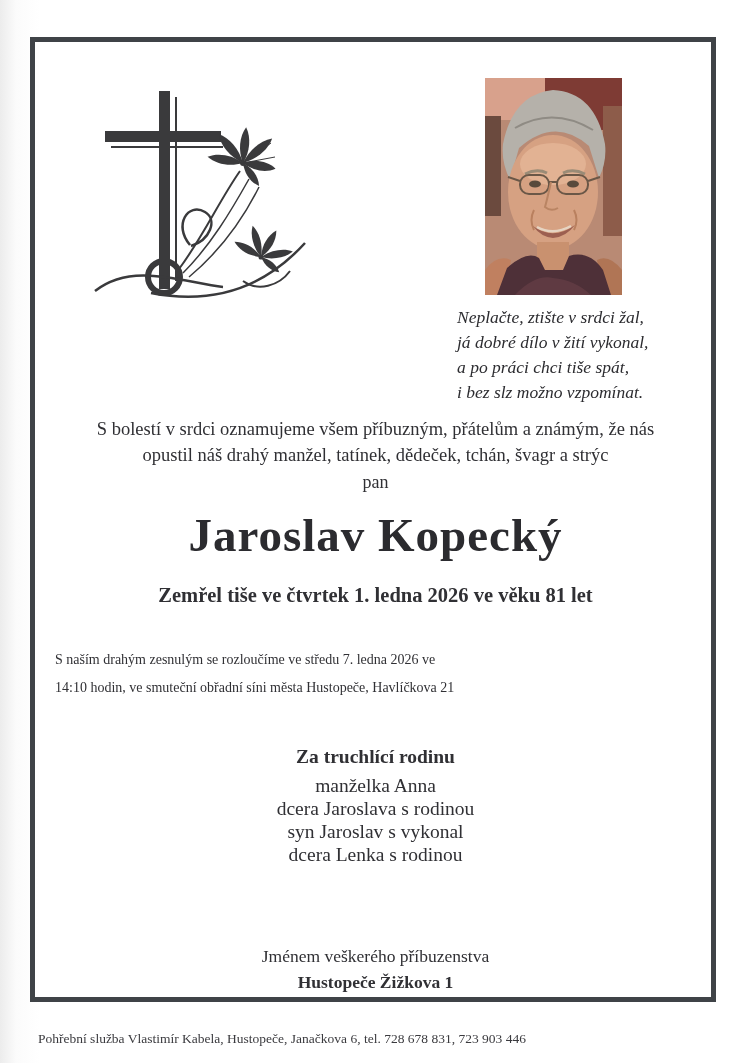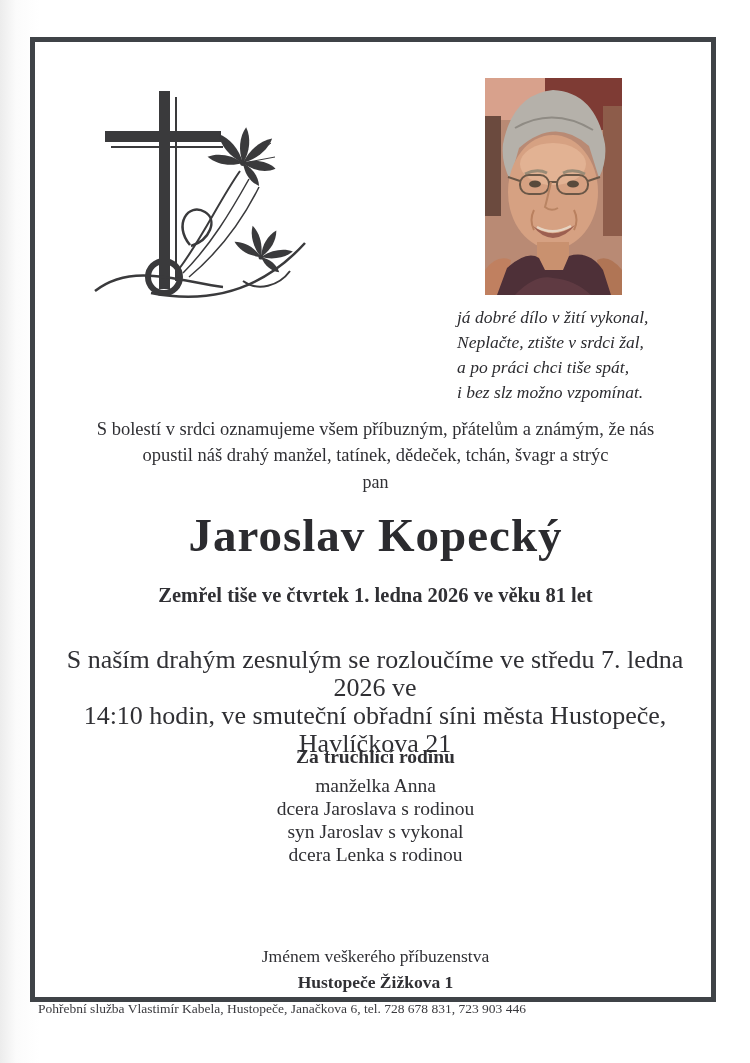--- a/index.html
+++ b/index.html
@@ -35,40 +35,40 @@
     position:absolute;left:33px;top:508px;width:685px;
     font-size:47px;font-weight:bold;text-align:center;color:#2b2b2f;
     letter-spacing:1px;
   }
   .death-line{
     position:absolute;left:63px;top:584px;width:625px;
     font-size:20.5px;font-weight:bold;text-align:center;
   }
   .farewell{
     position:absolute;left:55px;top:646px;width:640px;
-    font-size:26px;line-height:28px;text-align:center;
+    font-size:14px;line-height:28px;text-align:left;
   }
   .family-heading{
     position:absolute;left:63px;top:746px;width:625px;
     font-size:19.5px;font-weight:bold;text-align:center;
   }
   .family-list{
     position:absolute;left:63px;top:774px;width:625px;
     font-size:19.5px;line-height:23px;text-align:center;
   }
   .closing-1{
     position:absolute;left:63px;top:946px;width:625px;
     font-size:17.5px;text-align:center;
   }
   .closing-2{
     position:absolute;left:63px;top:972px;width:625px;
     font-size:17.5px;font-weight:bold;text-align:center;
   }
   .footer{
-    position:absolute;left:38px;top:1001px;width:680px;
+    position:absolute;left:38px;top:1031px;width:680px;
     font-size:13.5px;text-align:left;color:#3a3a3e;
   }
   .art-stroke{stroke:#3a3a3c;fill:none;}
   .art-fill{fill:#3a3a3c;}
 </style>
 </head>
 <body>
 
 <div class="frame"></div>
 
@@ -152,22 +152,22 @@
 
     <rect x="52" y="164" width="32" height="28" fill="#c9916f"></rect>
     <path d="M0 217 L0 192 Q 12 176 26 182 L 20 217 Z" fill="#c08060"></path>
     <path d="M137 217 L137 192 Q 124 176 112 182 L 118 217 Z" fill="#b07555"></path>
     <path d="M12 217 L22 190 Q 42 172 54 180 L 60 192 L 78 192 L 84 178 Q 104 172 118 192 L 126 217 Z" fill="#4e3038"></path>
     <path d="M30 217 Q 50 196 68 200 Q 90 202 106 217 Z" fill="#5f3a42"></path>
   </svg>
 </div>
 
 <div class="poem">
+  <div>Neplačte, ztište v srdci žal,</div>
   <div>já dobré dílo v žití vykonal,</div>
-  <div>Neplačte, ztište v srdci žal,</div>
   <div>a po práci chci tiše spát,</div>
   <div>i bez slz možno vzpomínat.</div>
 </div>
 
 <div class="announce">
   <div>S bolestí v srdci oznamujeme všem příbuzným, přátelům a známým, že nás</div>
   <div>opustil náš drahý manžel, tatínek, dědeček, tchán, švagr a strýc</div>
 </div>
 
 <div class="salutation">pan</div>

